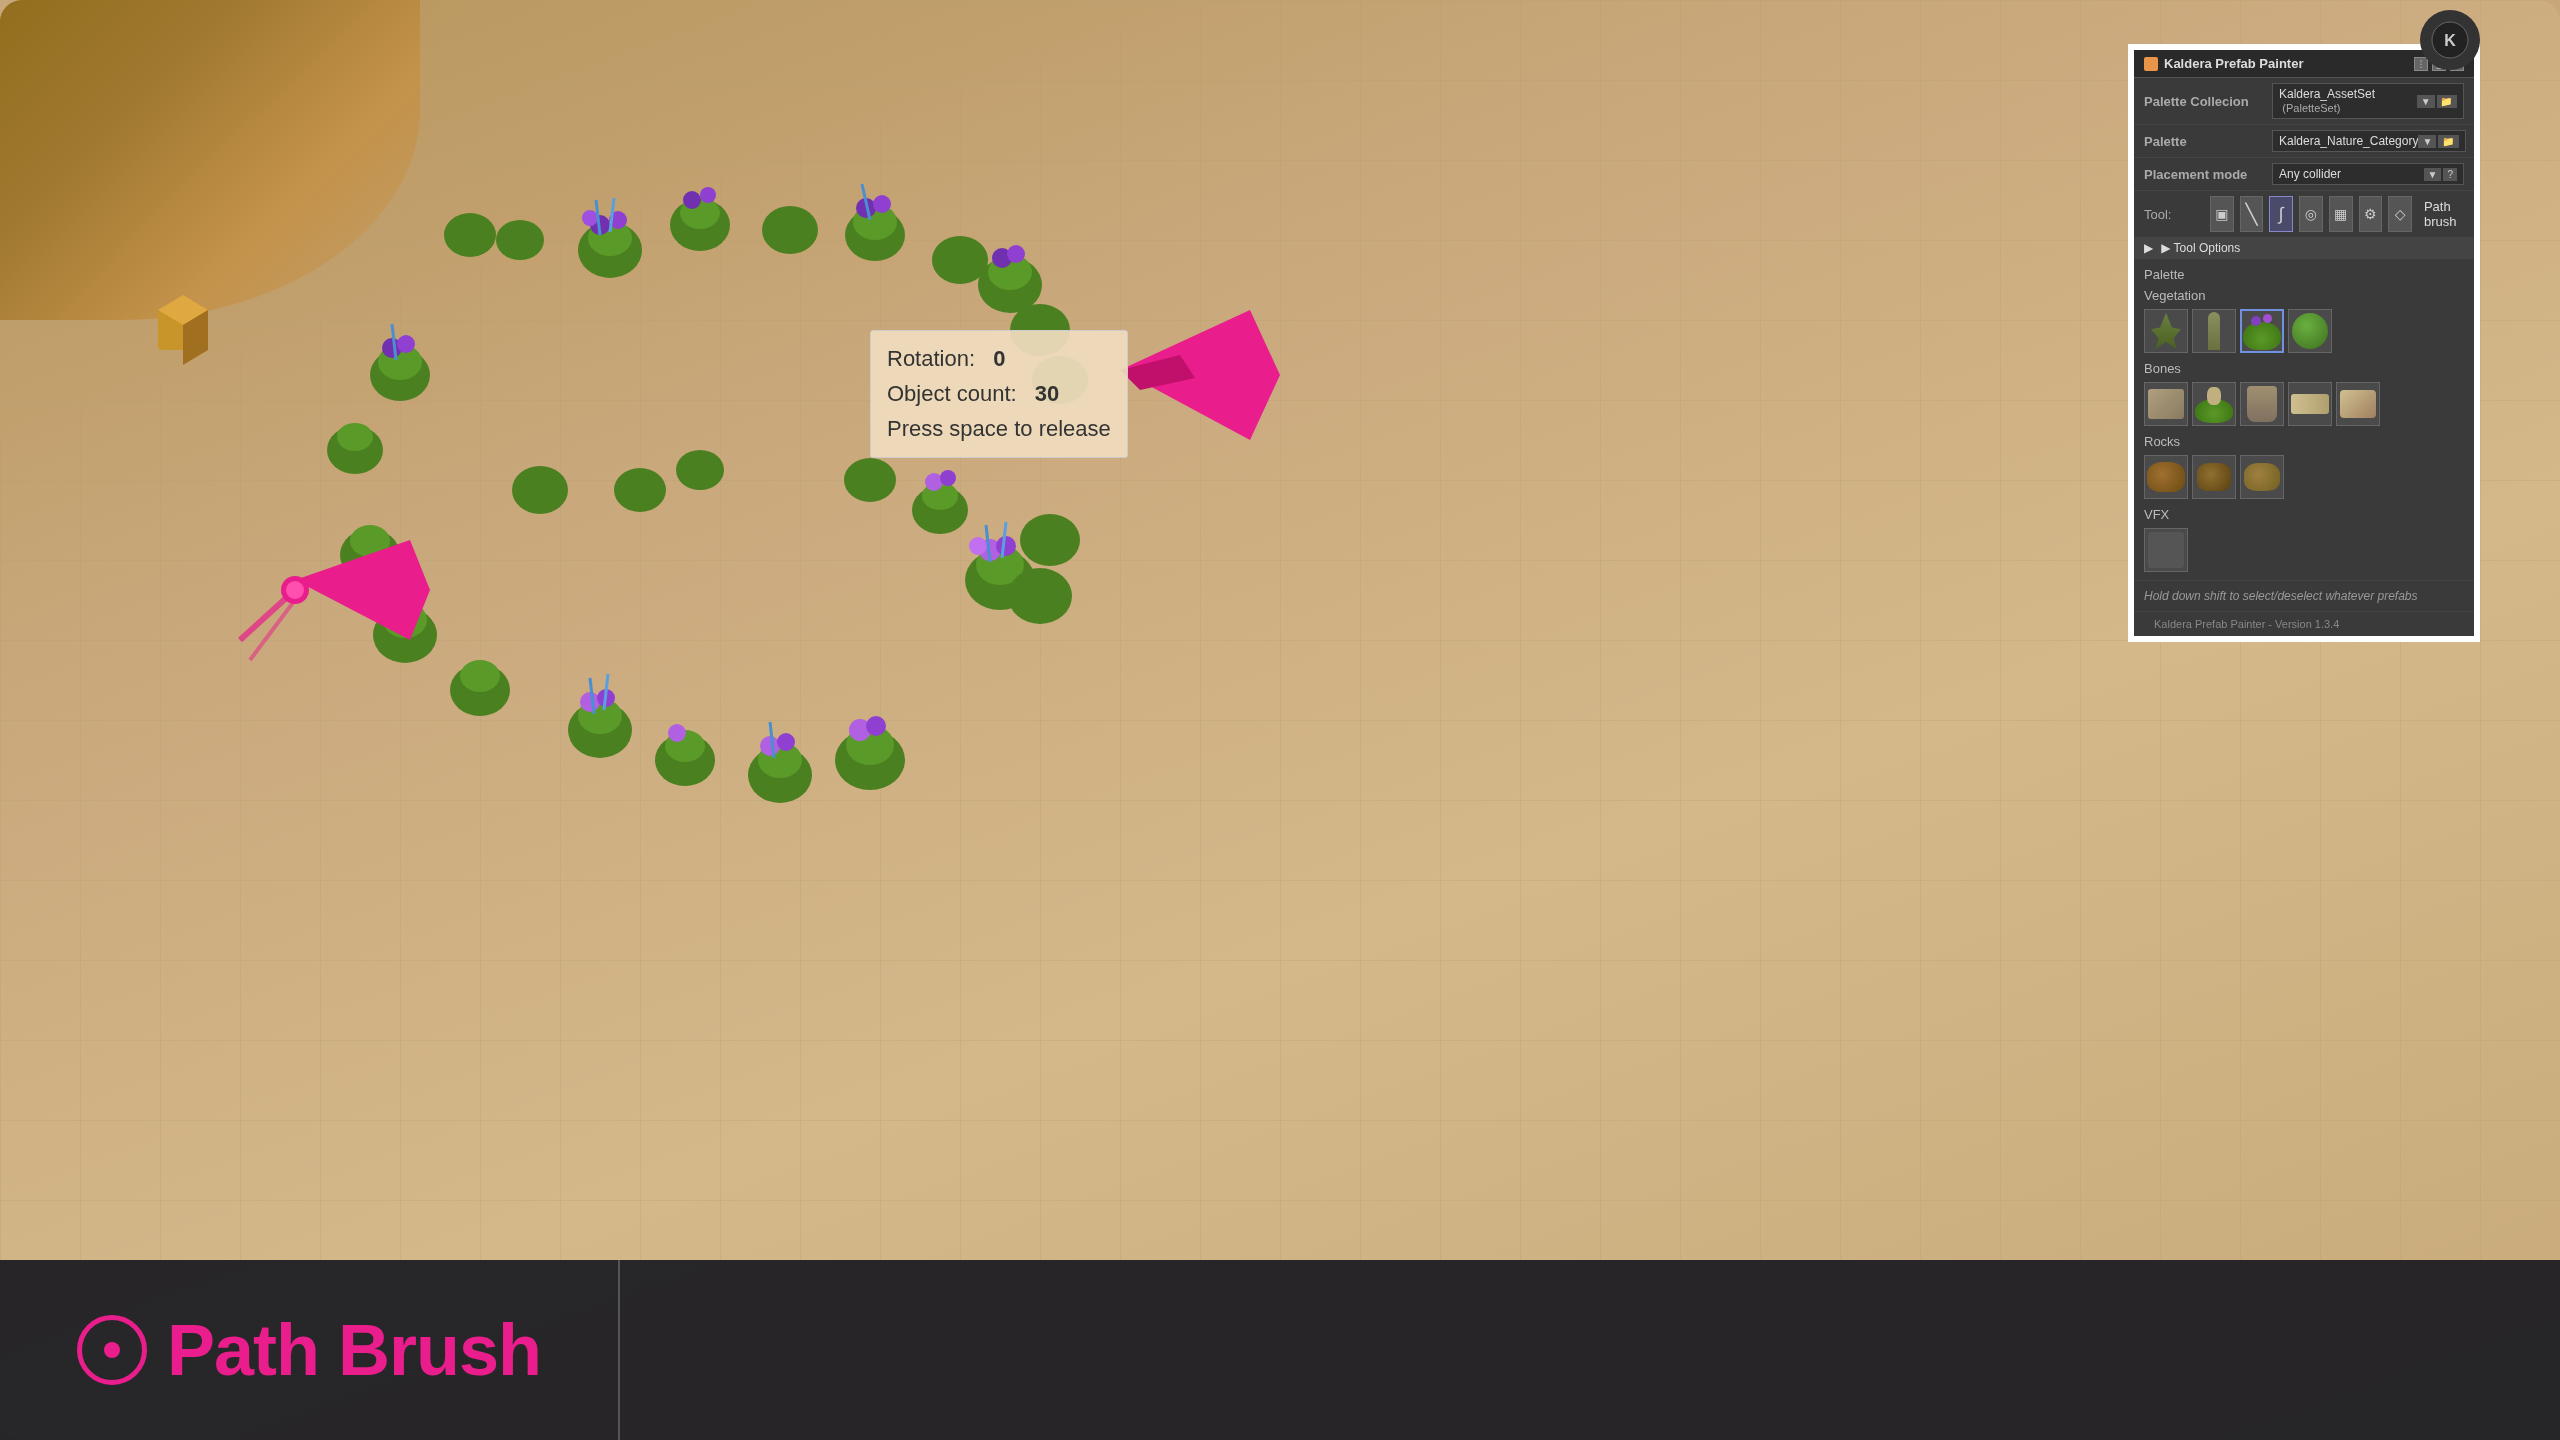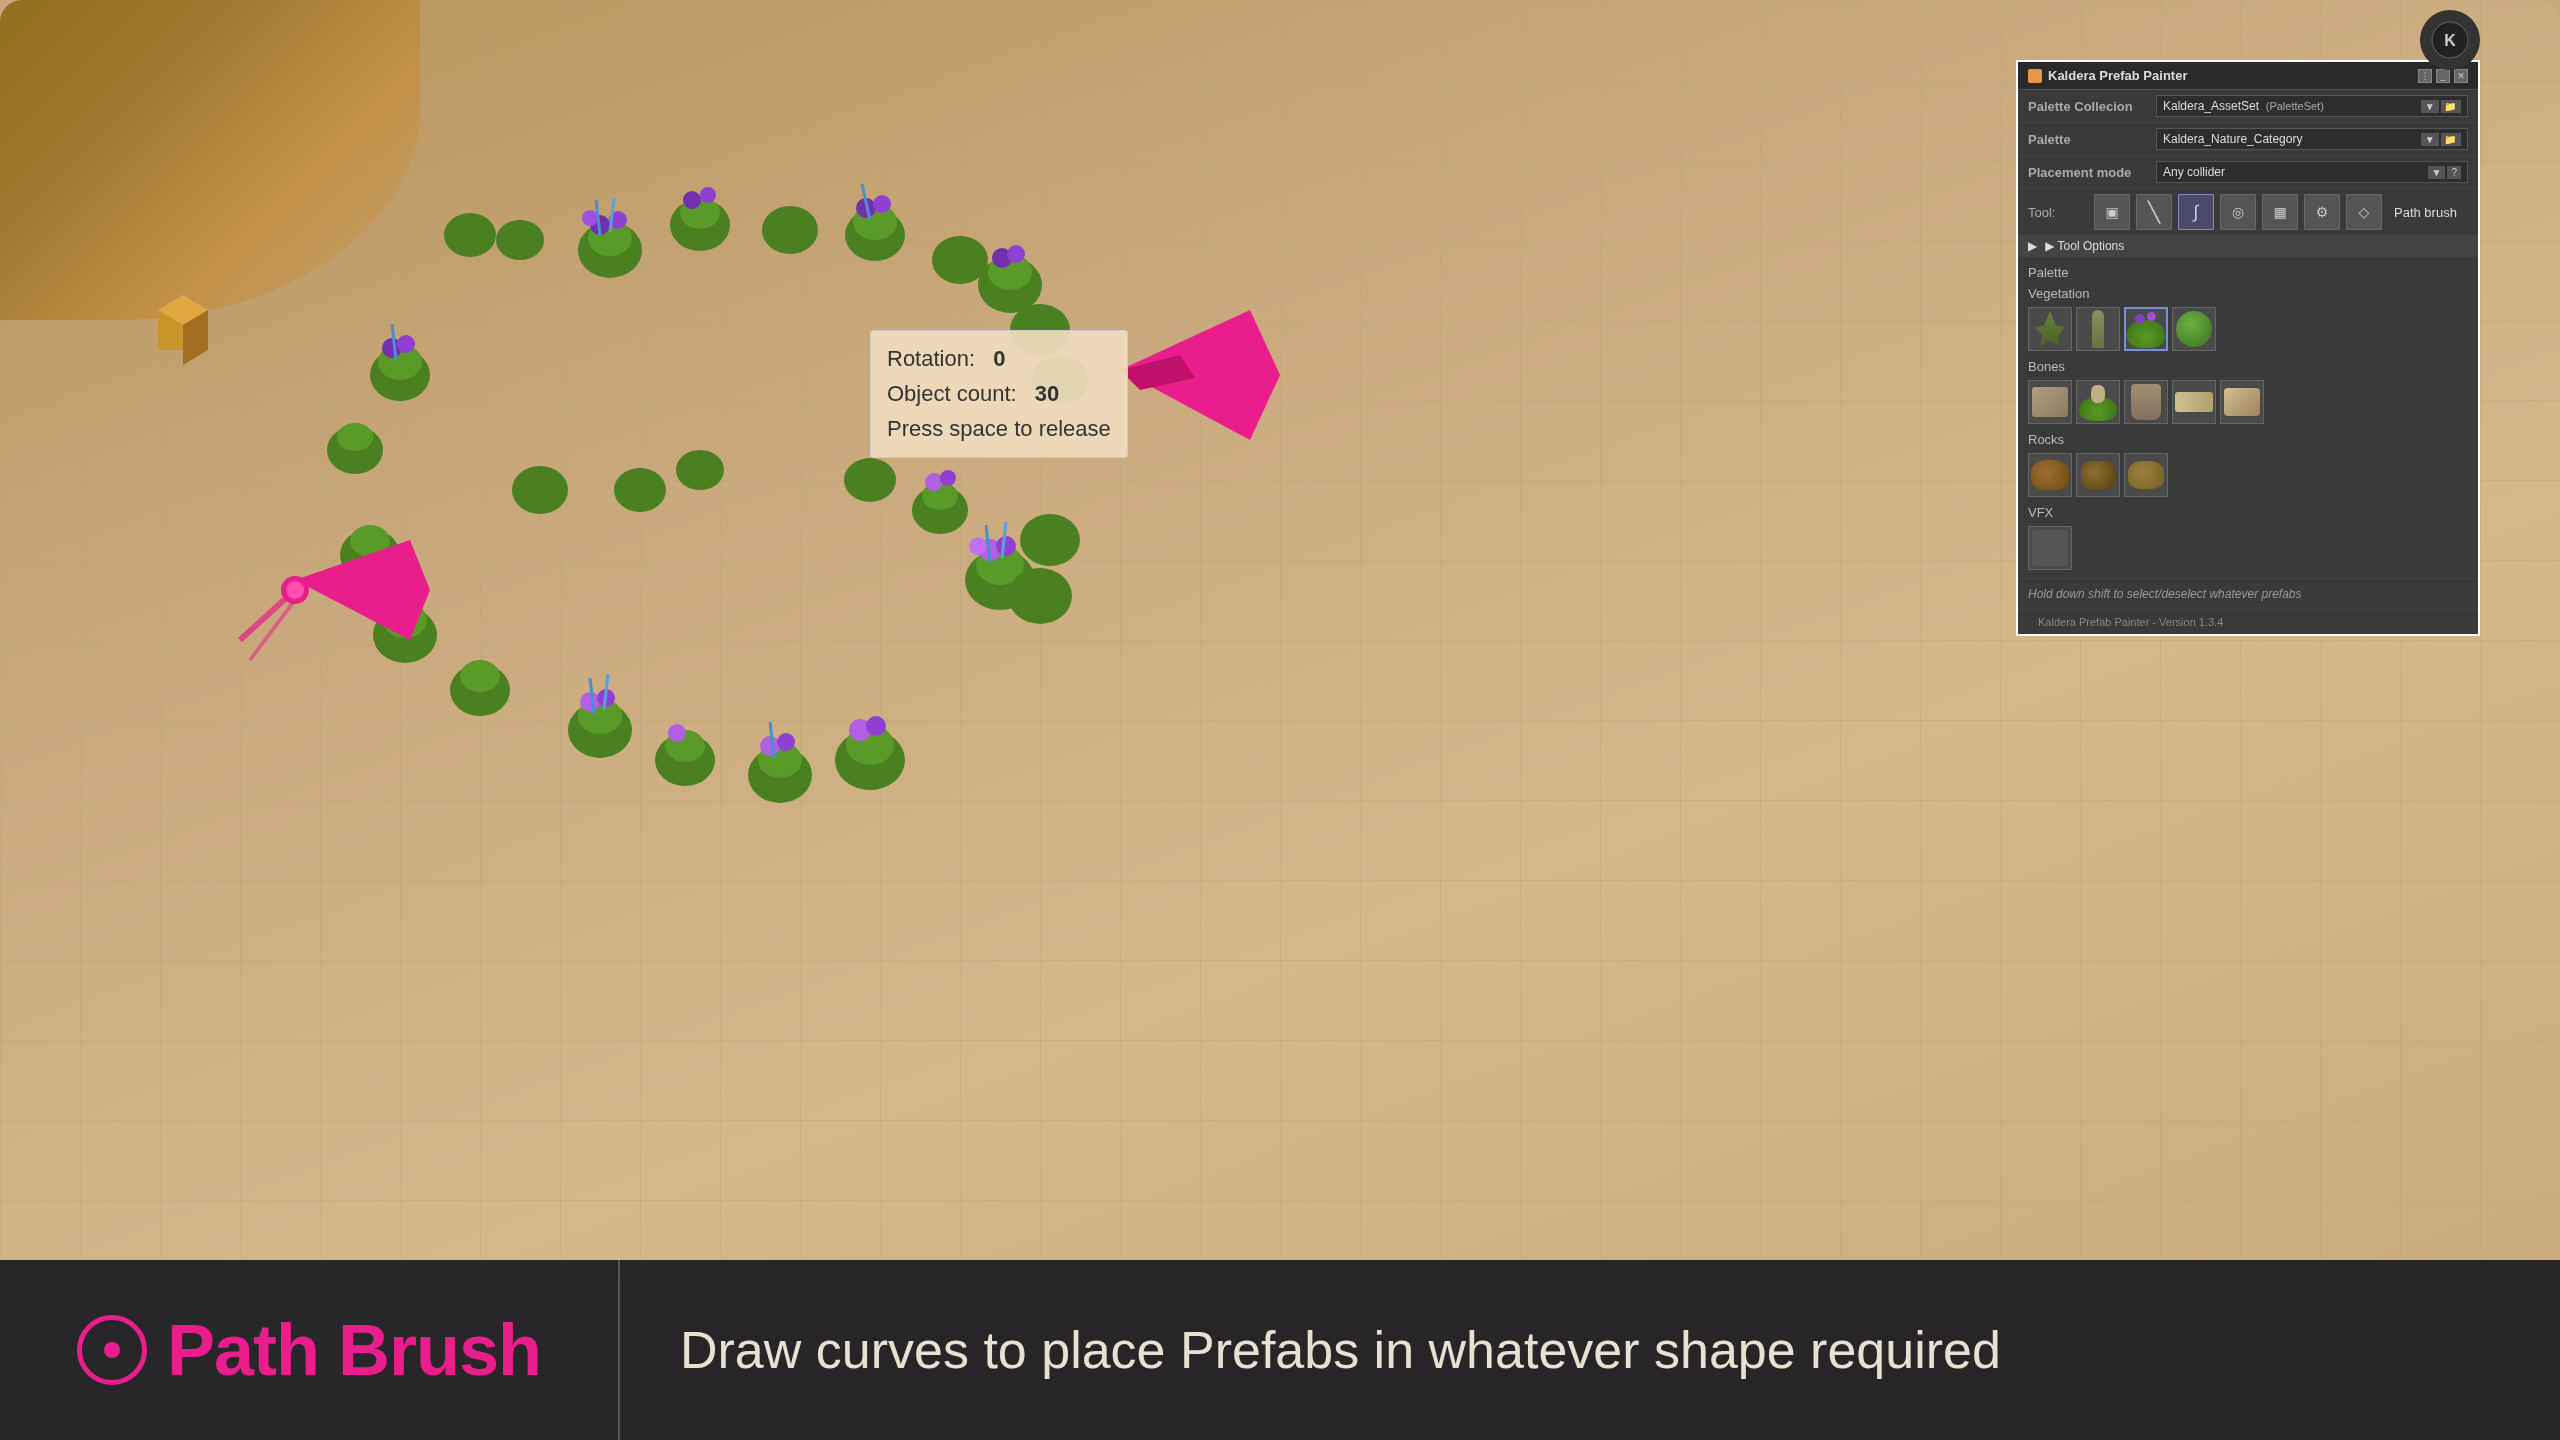--- a/index.html
+++ b/index.html
@@ -52,24 +52,24 @@
       padding: 10px 16px;
       font-size: 22px;
       color: #333;
       border-radius: 3px;
       line-height: 1.6;
     }
 
     
     #panel {
       position: absolute;
-      top: 60px; right: 80px;
-      width: 464px;
+      top: 44px; right: 80px;
+      width: 352px;
       background: #3a3a3a;
-      border: 2px solid #ffffff;
+      border: 6px solid #ffffff;
       color: #ccc;
       font-size: 14px;
     }
 
     .panel-titlebar {
       background: #2a2a2a;
       padding: 6px 10px;
       display: flex;
       align-items: center;
       justify-content: space-between;
@@ -603,16 +603,13 @@
   </svg>
 </div>
 
 <div id="bottom-bar">
   <div id="bottom-left">
     <div class="path-brush-icon">
       <div class="path-brush-icon-inner"></div>
     </div>
     <span class="path-brush-label">Path Brush</span>
   </div>
-  <div id="bottom-right">
-    <span class="bottom-description">Draw curves to place Prefabs in whatever shape required</span>
-  </div>
 </div>
 
 </body></html>

